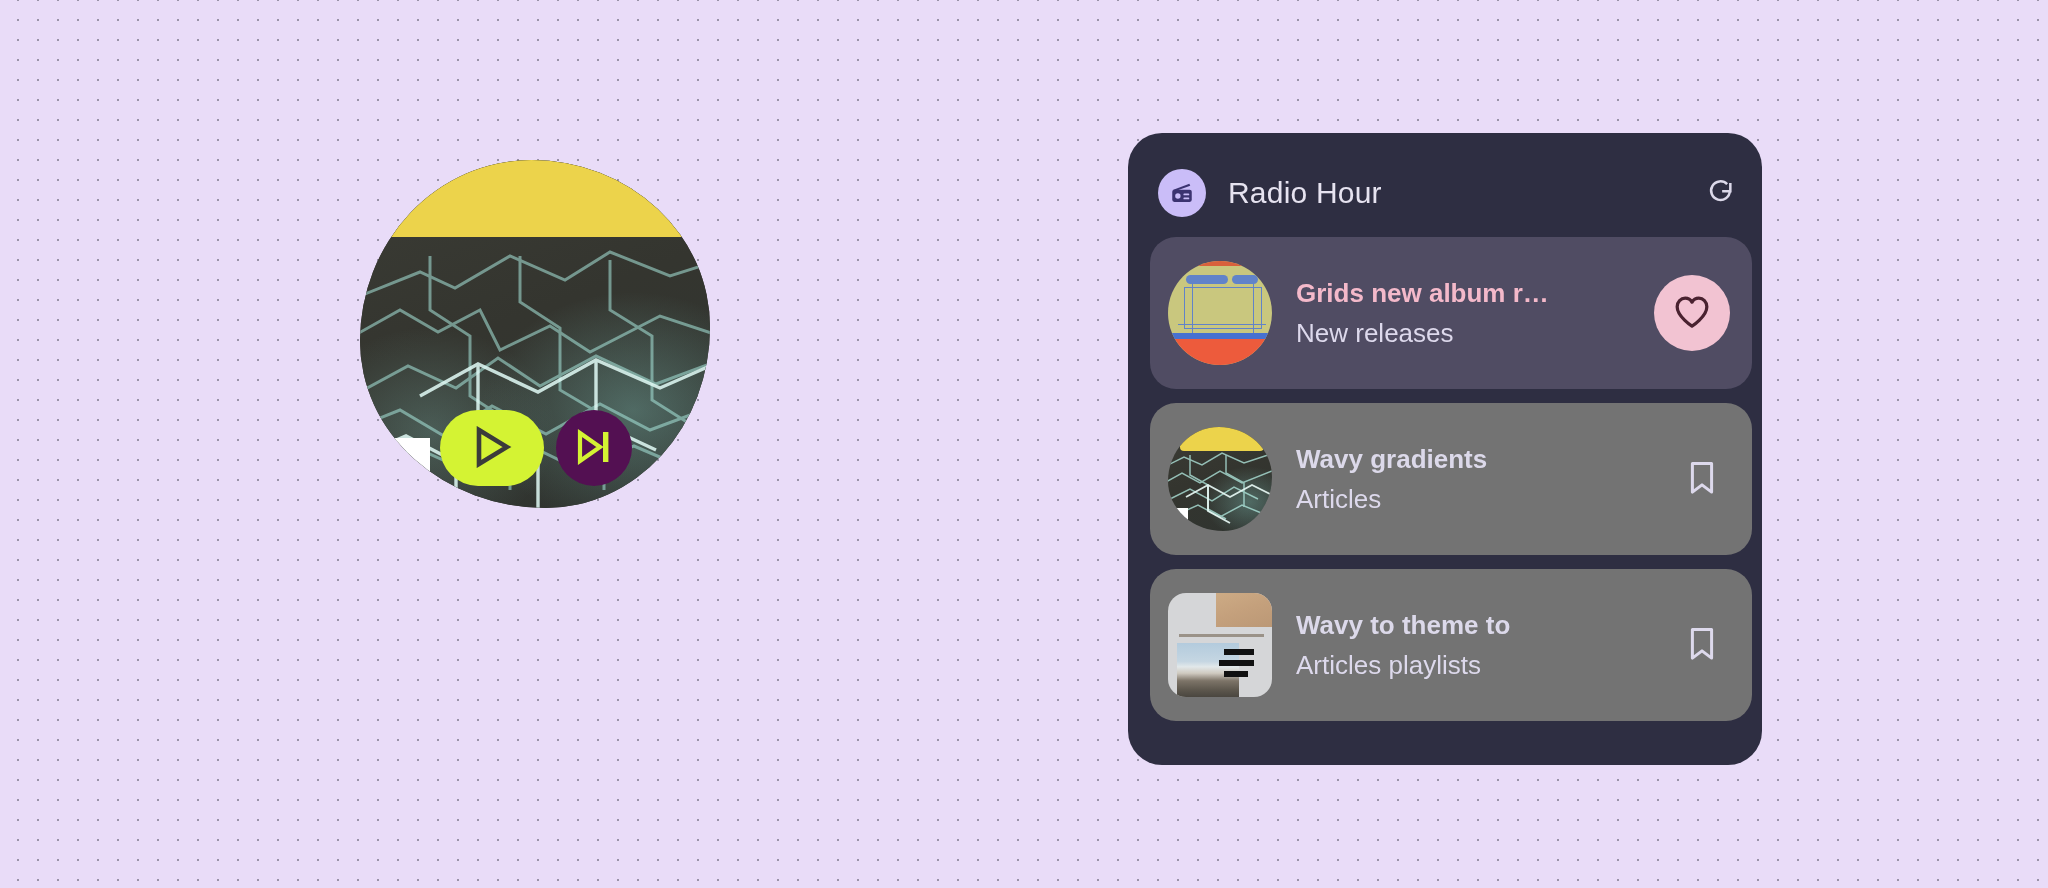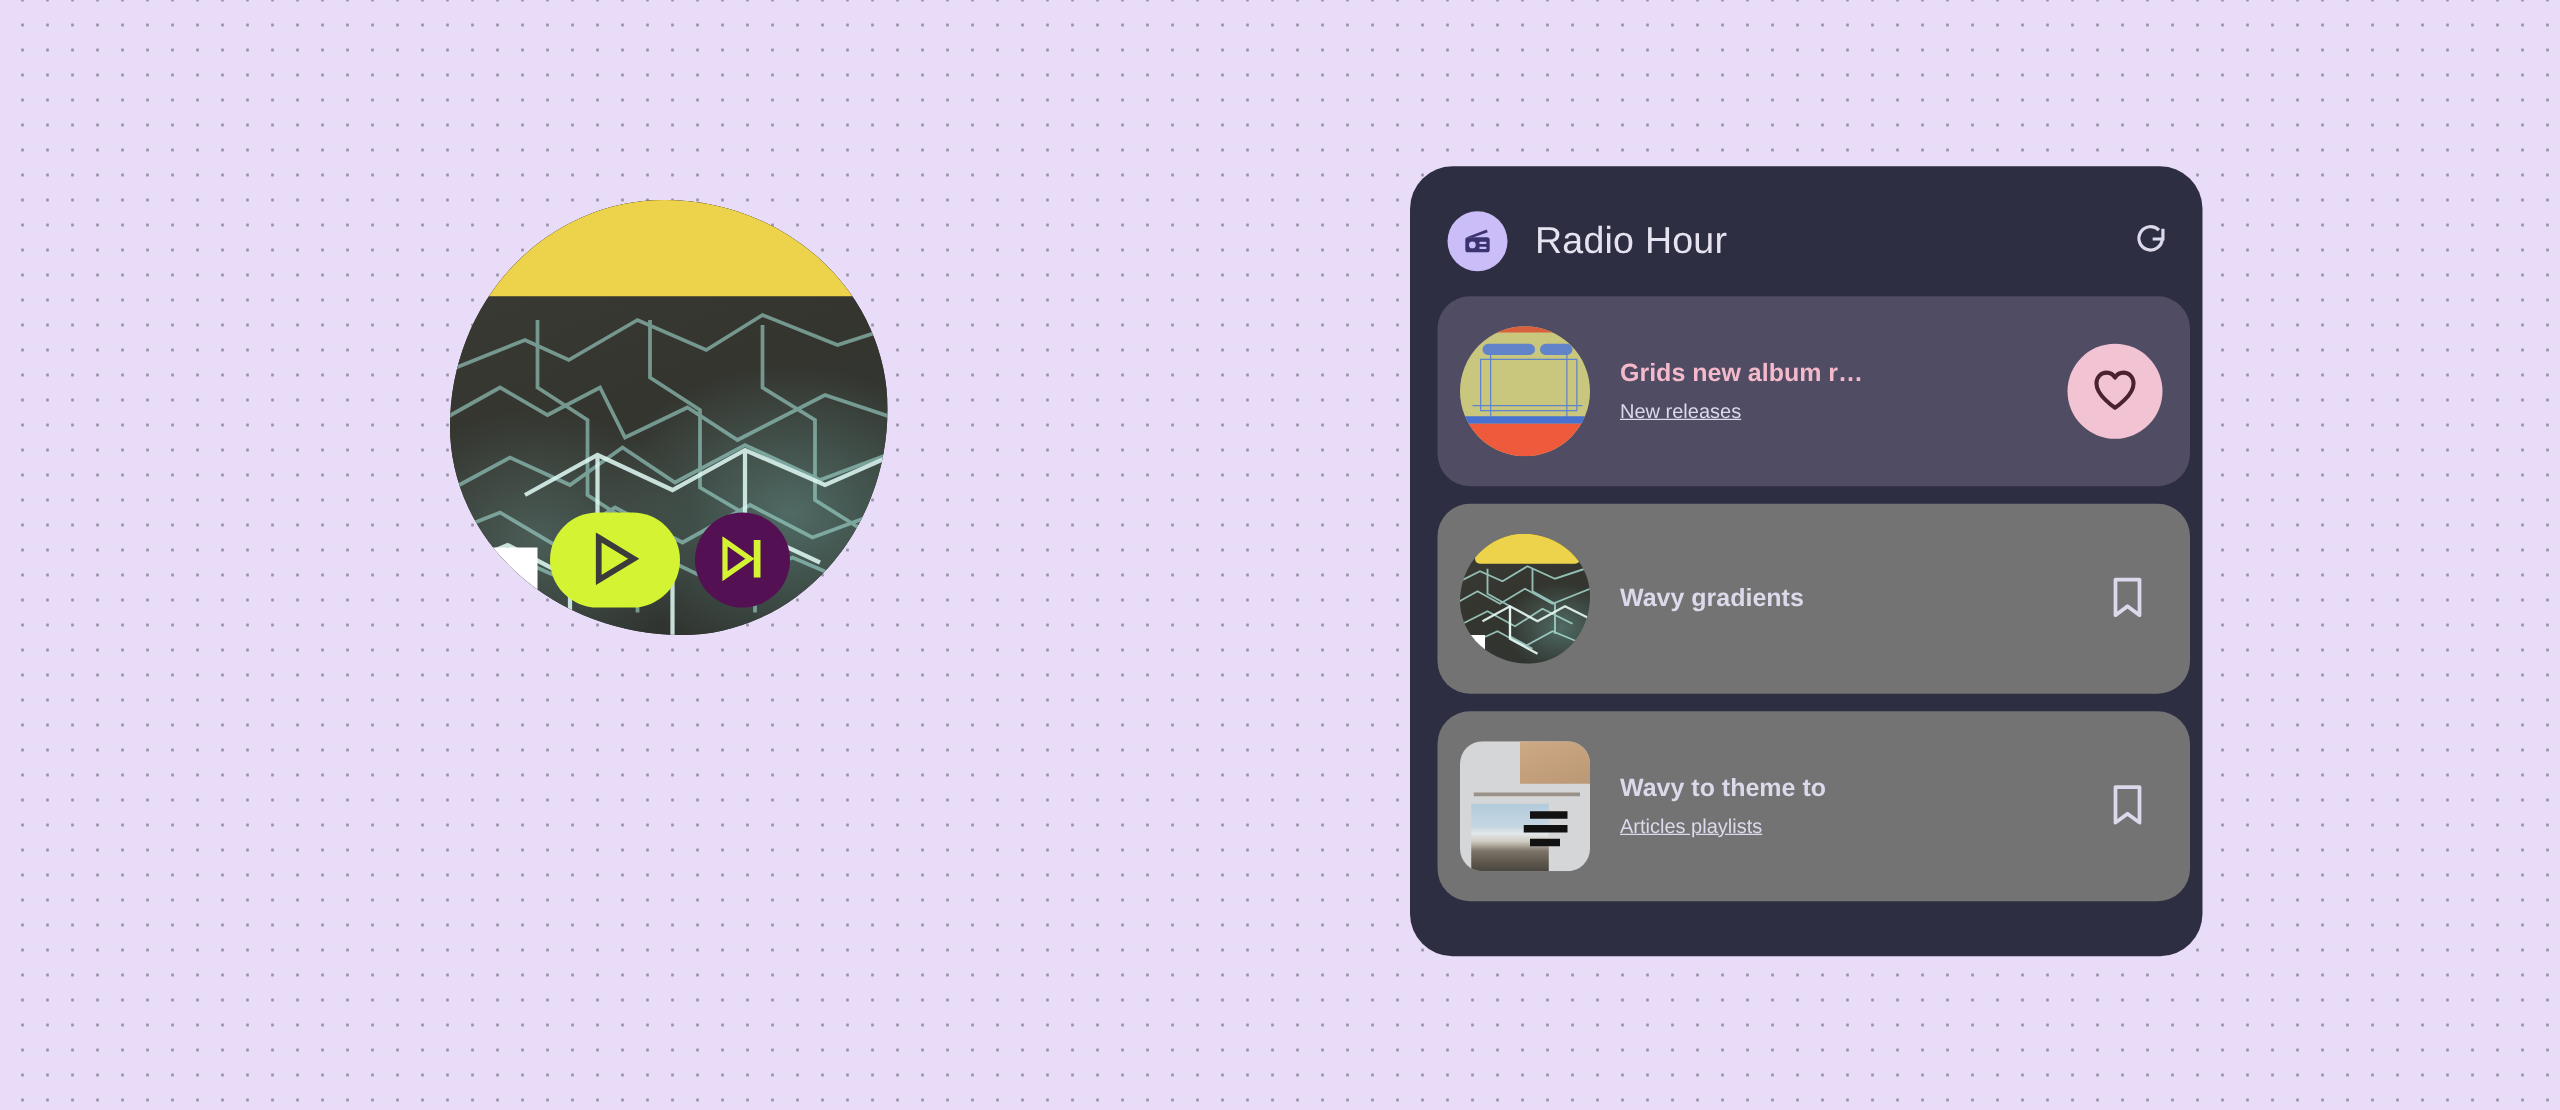--- a/index.html
+++ b/index.html
@@ -222,35 +222,34 @@
   .t-photo .bar1 { left: 56px; top: 56px; width: 30px; }
   .t-photo .bar2 { left: 51px; top: 67px; width: 35px; }
   .t-photo .bar3 { left: 56px; top: 78px; width: 24px; }
 
   .item-text {
     margin-left: 24px;
     flex: 1 1 auto;
     min-width: 0;
   }
   .item-title {
-    font-size: 20px;
+    font-size: 26px;
     font-weight: bold;
     color: #dcd9ea;
     white-space: nowrap;
     overflow: hidden;
     line-height: 1.25;
   }
   .item-title.pink { color: #f4b9ca; }
   .item-sub {
     margin-top: 8px;
-    font-size: 16px;
+    font-size: 26px;
     color: #ddd9ec;
     white-space: nowrap;
     line-height: 1.25;
-    text-decoration: underline;
   }
 
   .action-fav {
     width: 76px;
     height: 76px;
     border-radius: 50%;
     background: #f2c3d2;
     border: none;
     display: flex;
     align-items: center;
@@ -389,20 +388,21 @@
               <path d="M18 70 L40 58 L62 70 L84 58 L104 68"></path>
               <path d="M40 58 L40 84 L62 96"></path>
             </g>
           </svg>
           <div class="ycap"></div>
           <div class="wsq"></div>
         </div>
       </div>
       <div class="item-text">
         <div class="item-title">Wavy gradients</div>
+        <div class="item-sub">Articles</div>
       </div>
       <button class="action-bookmark" aria-label="Bookmark">
         <span>
           <svg width="30" height="36" viewBox="0 0 20 24" aria-hidden="true">
             <path d="M3.6 2.4 H16.4 V21.4 L10 16.6 L3.6 21.4 Z" fill="none" stroke="#ddd9ec" stroke-width="2" stroke-linejoin="round"></path>
           </svg>
         </span>
       </button>
     </div>
 

